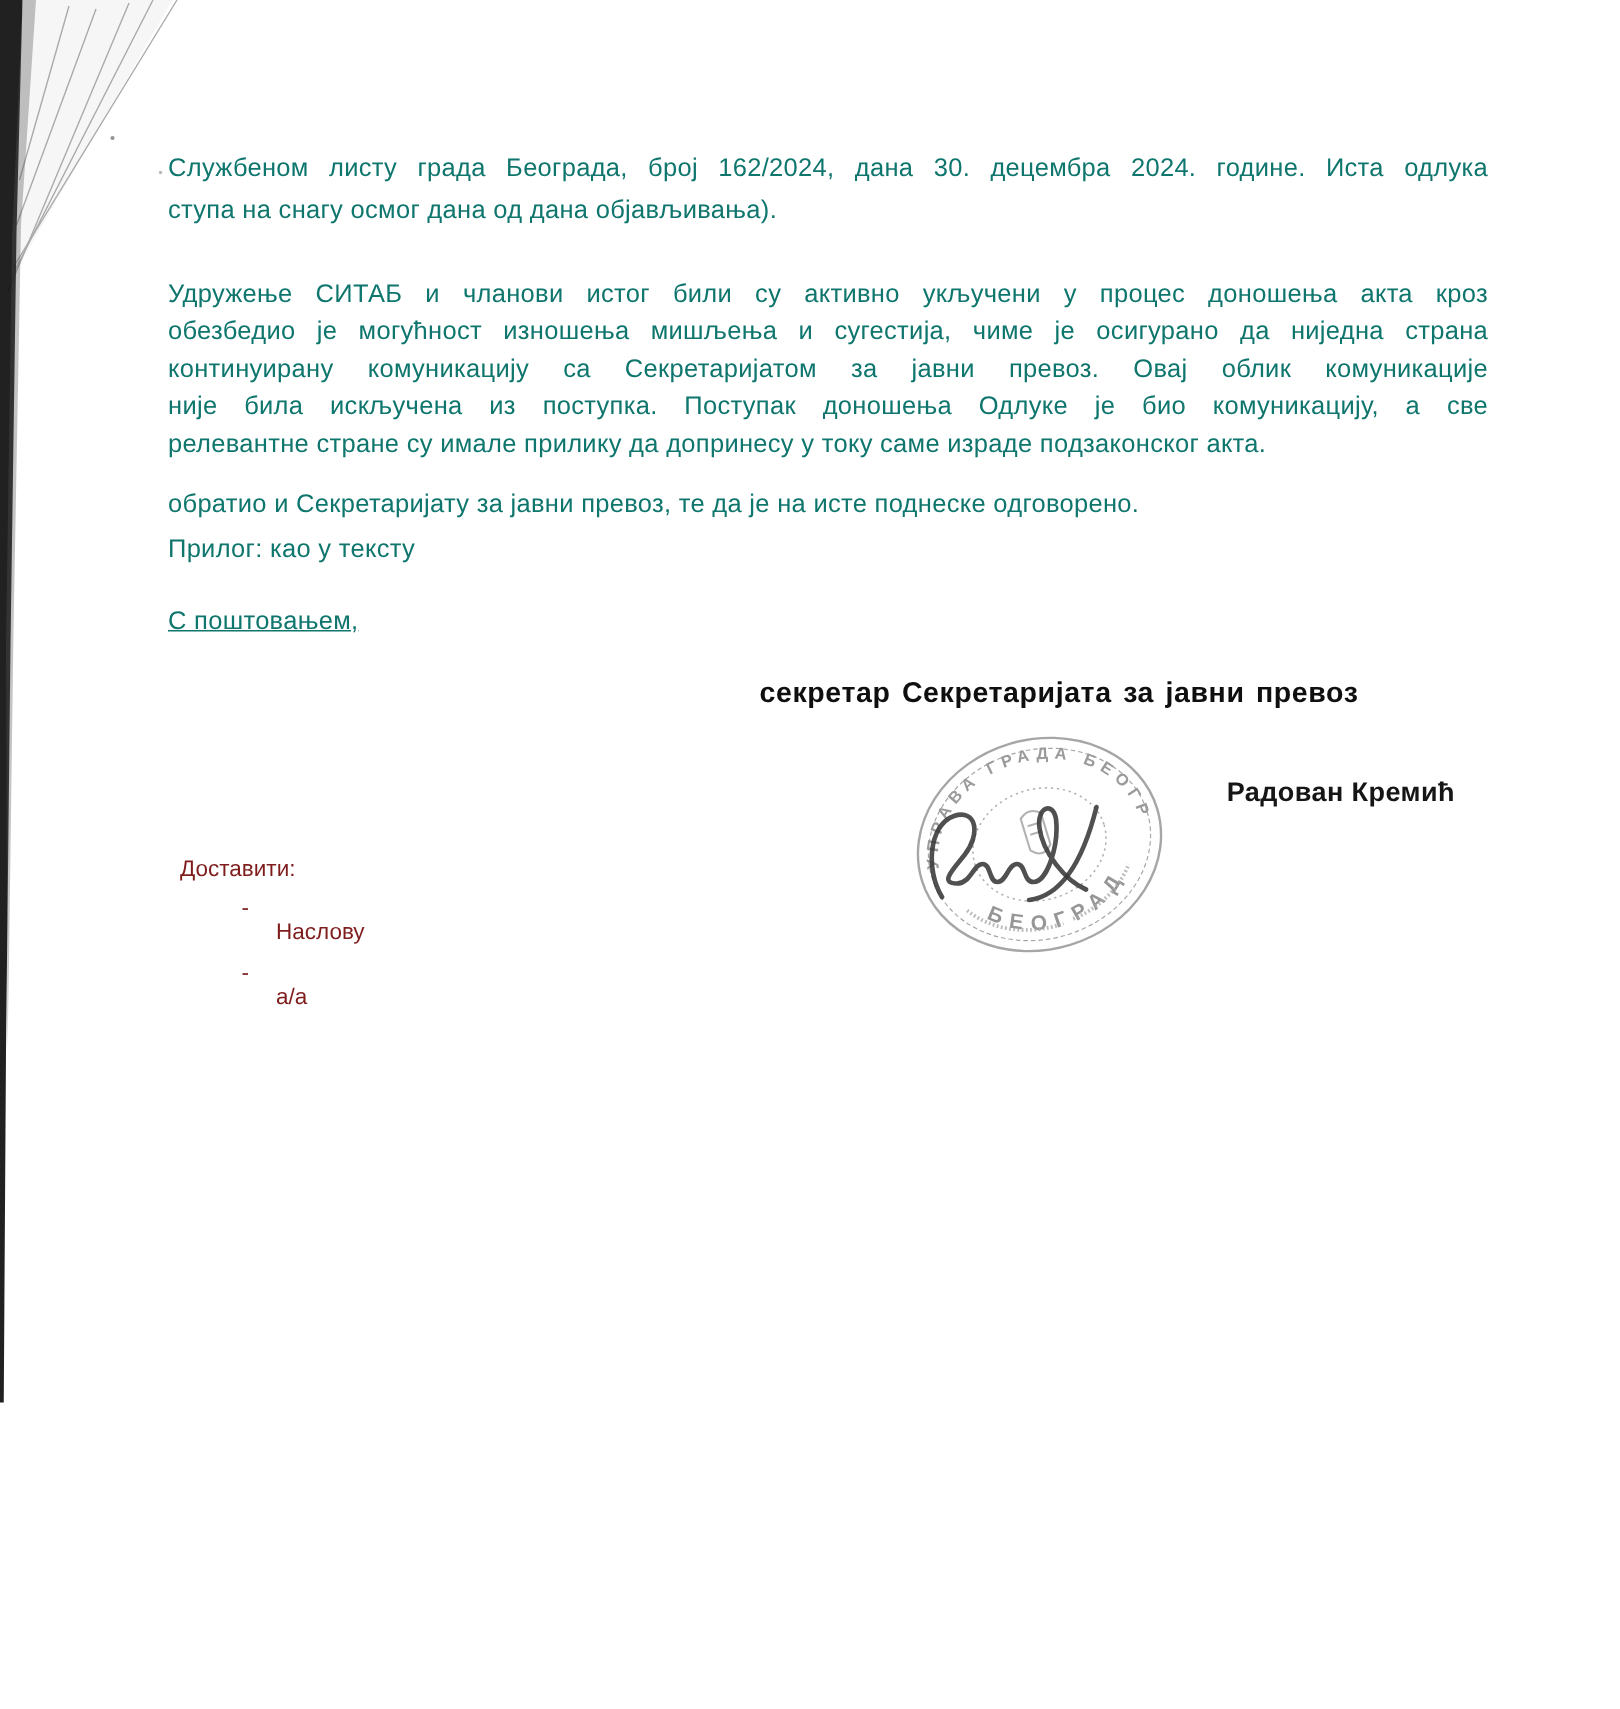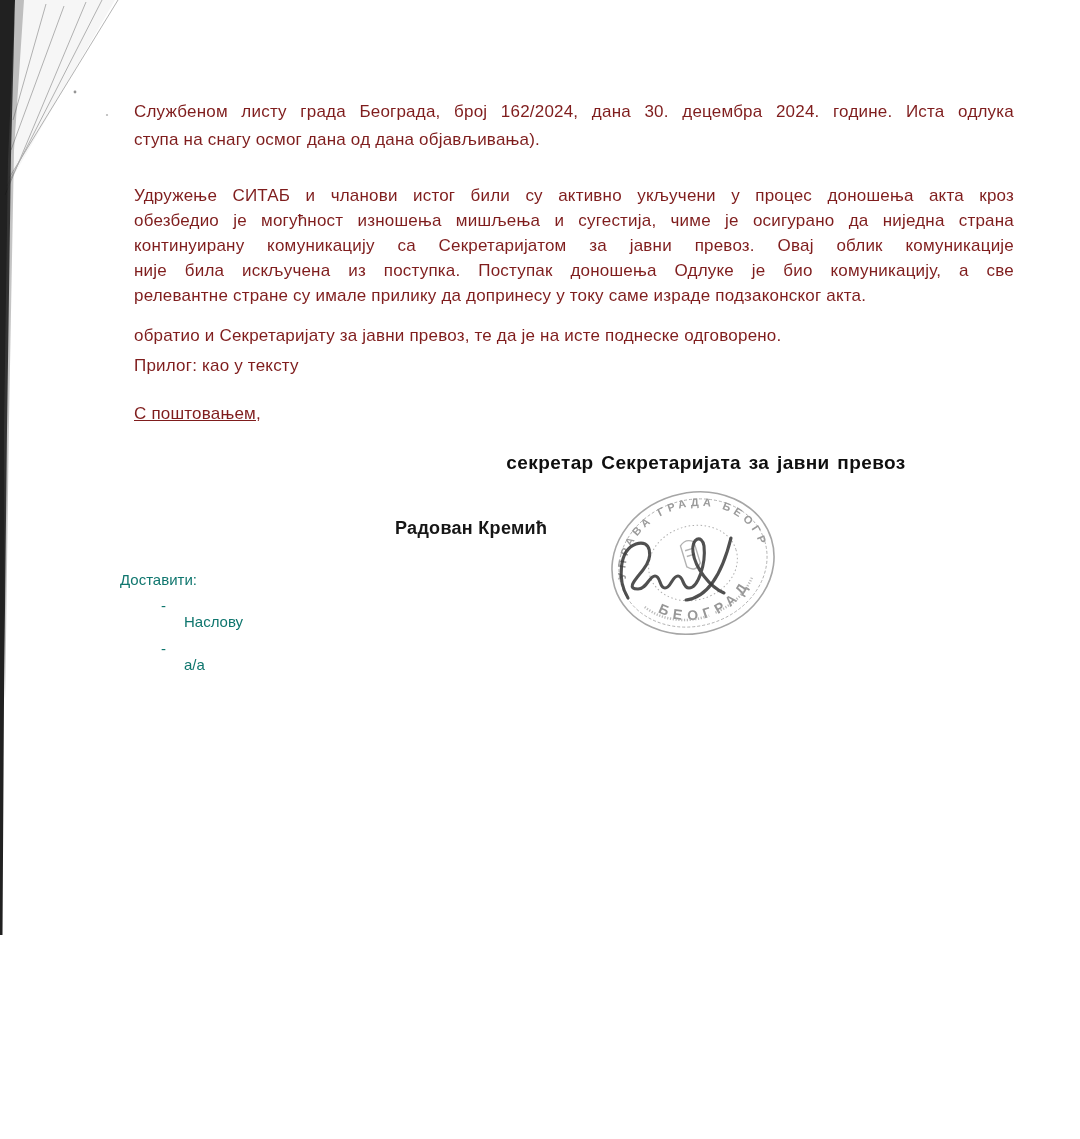--- a/index.html
+++ b/index.html
@@ -18,26 +18,26 @@
   .corner-artifact {
     position: absolute;
     left: 0; top: 0;
     width: 140px; height: 960px;
     pointer-events: none;
   }
 
   
   .content {
     position: absolute;
-    left: 134px;
+    left: 112px;
     top: 98px;
     width: 880px;
     font-size: 17px;
     letter-spacing: 0.2px;
-    color: #7f1d1d;
+    color: #0f766e;
   }
   .para { margin: 0; }
   .line { line-height: 25px; height: 25px; white-space: nowrap; }
   .para.p0 .line { line-height: 28px; height: 28px; }
   .line.just { text-align: justify; text-align-last: justify; white-space: normal; }
   .line.last { text-align: left; }
 
   
   .sig-title {
     position: absolute;
@@ -48,21 +48,21 @@
     font-size: 19px;
     line-height: 27.5px;
     letter-spacing: 0.4px;
     word-spacing: 2px;
     color: #0f0f0f;
   }
   .sig-name {
     position: absolute;
     left: 395px; top: 518px;
     width: 575px;
-    text-align: left;
+    text-align: right;
     font-weight: bold;
     font-size: 18px;
     letter-spacing: 0.3px;
     color: #161616;
     z-index: 3;
   }
 
   
   .stamp {
     position: absolute;
@@ -85,21 +85,21 @@
     width: 165px; height: 95px;
     z-index: 4;
   }
   .autograph path { fill: none; stroke: #383838; stroke-width: 3.1; stroke-linecap: round; opacity: 0.88; }
 
   
   .delivery {
     position: absolute;
     left: 120px; top: 570px;
     font-size: 15px;
-    color: #0f766e;
+    color: #7f1d1d;
   }
   .delivery-label { line-height: 20px; }
   .delivery-item { display: flex; margin-top: 7px; }
   .delivery-item .dash { width: 32px; text-align: right; margin-left: 14px; }
   .delivery-item .itm { margin-left: 18px; margin-top: 16px; }
   .delivery-item:nth-child(3) { margin-top: 10px; }
 </style>
 </head>
 <body>
 

